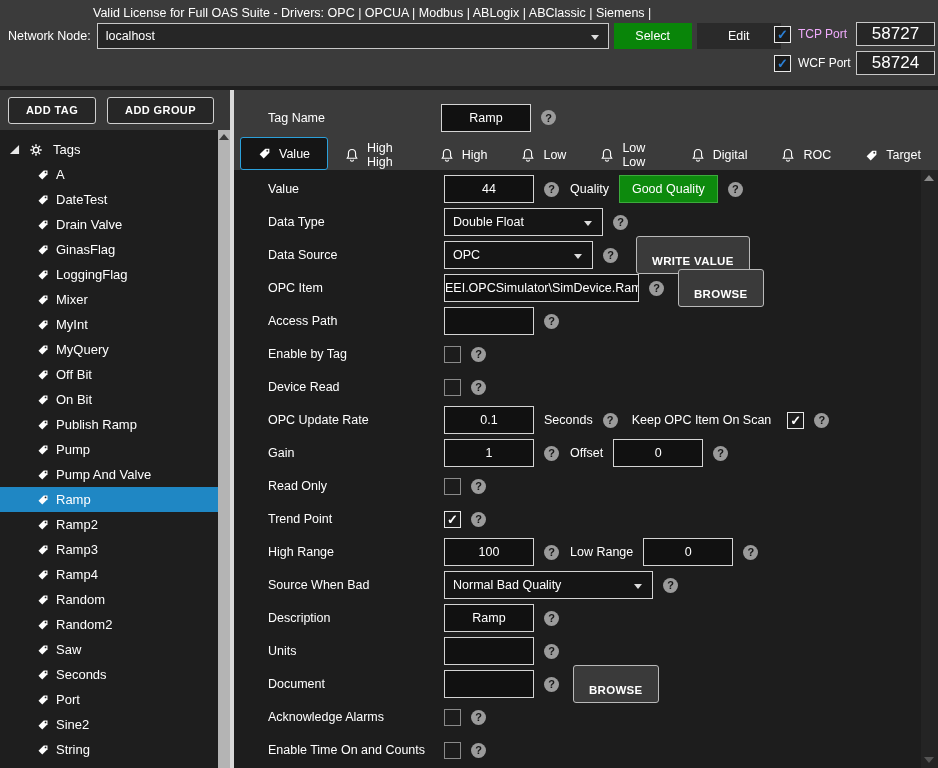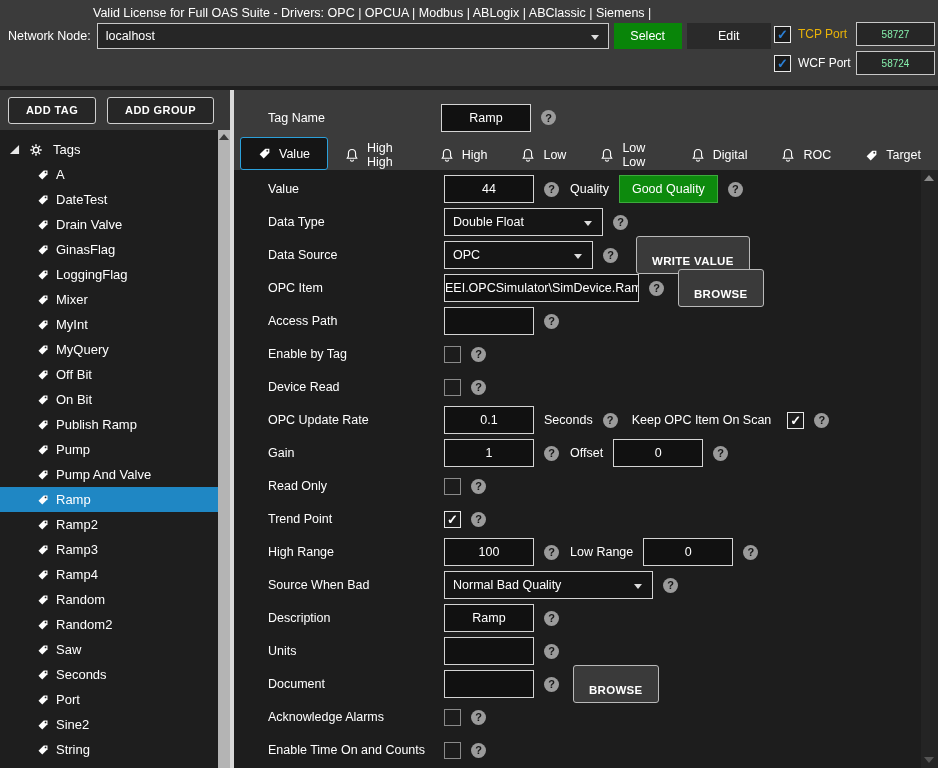--- a/index.html
+++ b/index.html
@@ -10,35 +10,35 @@
   
   .topbar { position:absolute; left:0; top:0; width:938px; height:90px;
     background:#3b3b3b; border-bottom:4px solid #1f1f1f; }
   .license { position:absolute; left:93px; top:6px; font-size:12.5px; color:#fff; }
   .node-row { position:absolute; left:8px; top:23px; display:flex; align-items:center; }
   .node-label { font-size:12.5px; margin-right:6px; }
   .combo { width:512px; height:26px; background:#262626; border:1px solid #c8c8c8;
     display:flex; align-items:center; padding:0 8px; font-size:12.5px; position:relative; }
   .combo .arr { position:absolute; right:9px; top:11px; width:0; height:0;
     border-left:4px solid transparent; border-right:4px solid transparent; border-top:5px solid #ddd; }
-  .btn-select { width:68px; height:26px; margin-left:5px; background:#098509; color:#fff;
+  .btn-select { width:78px; height:26px; margin-left:5px; background:#098509; color:#fff;
     border:none; font-size:12.5px; font-family:inherit; }
   .btn-edit { width:84px; height:26px; margin-left:5px; background:#2a2a2a; color:#fff;
     border:1px solid #2a2a2a; font-size:12.5px; font-family:inherit; }
   .ports { position:absolute; right:3px; top:22px; }
   .port-row { display:flex; align-items:center; margin-bottom:5px; }
   .cb { width:17px; height:17px; background:#1c1c1c; border:1px solid #8a8a8a;
     display:inline-flex; align-items:center; justify-content:center; flex:0 0 auto; }
   .cb.on { border-color:#e8e8e8; }
   .cb.on::after { content:"\2713"; font-size:13px; font-weight:bold; color:#fff; line-height:1; }
   .cb.blue.on::after { color:#2b7fd4; }
   .port-label { width:58px; margin-left:7px; font-size:12px; }
-  .port-label.green { color:#eab308; }
+  .port-label.green { color:#f0abfc; }
   .port-val { width:79px; height:24px; background:#262626; border:1px solid #c8c8c8;
-    color:#86efac; text-align:center; font-size:10px; font-family:inherit; }
+    color:#ffffff; text-align:center; font-size:17px; font-family:inherit; }
 
   
   .sidebar { position:absolute; left:0; top:90px; width:230px; bottom:0; background:#1e1e1e; }
   .btnstrip { height:40px; background:#373737; display:flex; align-items:center; padding:0 8px; gap:11px; }
   .sbtn { height:27px; padding:0 17px; background:#262626; border:1px solid #cfcfcf; border-radius:3px;
     color:#fff; font-size:11px; font-weight:bold; letter-spacing:.4px; font-family:inherit; }
   .tree { position:relative; height:calc(100% - 40px); overflow:hidden; padding-top:7px; }
   .tree-root { display:flex; align-items:center; height:25px; padding-left:9px; }
   .tree-root .lbl { margin-left:10px; font-size:13px; }
   .tree-root .gear { margin-left:9px; }

